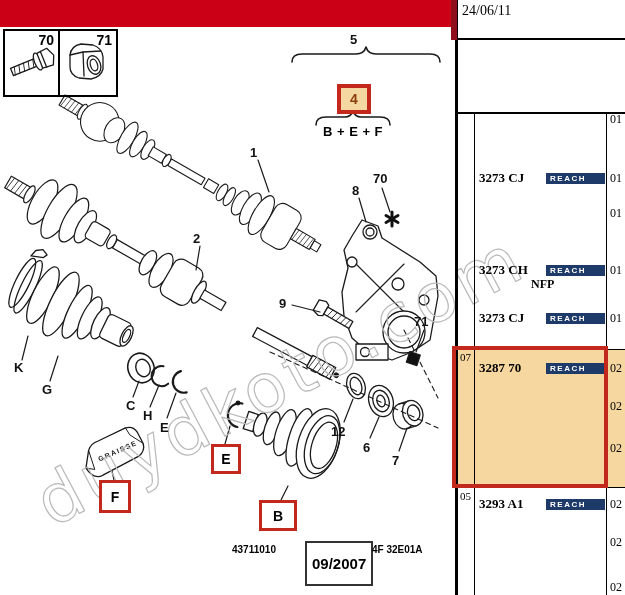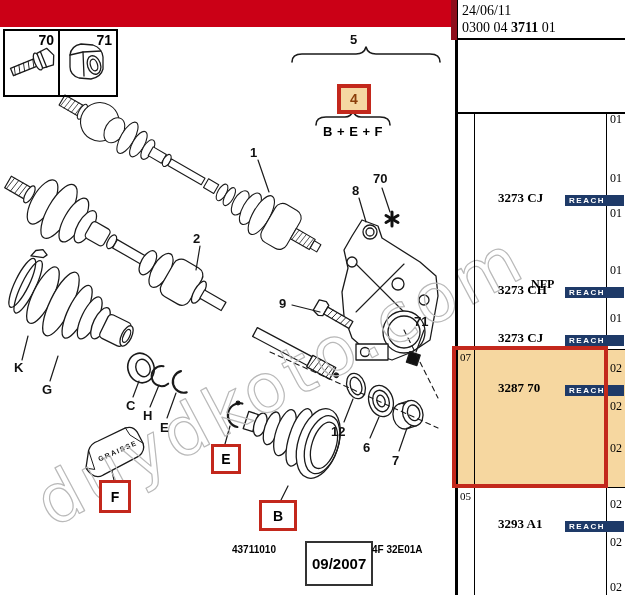--- a/index.html
+++ b/index.html
@@ -12,21 +12,21 @@
         box-shadow:inset 1px 1px 0 #f4f2ec, inset -1px -1px 0 #7d776c;
         display:flex;align-items:center;justify-content:center;cursor:pointer;}
   .darkstrip{left:451px;top:0;width:6px;height:40px;background:#8E0E1C;z-index:4;}
   
   .serif{font-family:"Liberation Serif",serif;}
   .vline,.hline{background:#000;z-index:2;}
   .hdr-date{left:462px;top:3px;font-size:14px;z-index:2;}
   .hdr-code{left:462px;top:20px;font-size:14px;z-index:2;}
   .qty{width:20px;text-align:center;font-size:12px;z-index:2;}
   .grp{width:15px;text-align:center;font-size:11px;z-index:2;}
-  .partrow{left:498px;width:126px;display:flex;justify-content:space-between;align-items:flex-end;z-index:2;margin-top:20px;}
+  .partrow{left:479px;width:126px;display:flex;justify-content:space-between;align-items:center;z-index:2;}
   .partlbl{font-weight:bold;font-size:13px;}
   .badge{background:#1E3A68;color:#fff;font-family:"Liberation Sans",sans-serif;
          font-size:8px;font-weight:bold;letter-spacing:1.5px;padding:2px 19px 1px 4px;line-height:1;}
   .nfp{font-weight:bold;font-size:12px;z-index:2;}
   .hl-bg{left:458px;top:350px;width:167px;height:137px;background:#F6D7A0;z-index:0;}
   .hl-border{left:452px;top:346px;width:148px;height:134px;border:4px solid #C3281C;z-index:3;}
   
   .inset{border:2px solid #000;z-index:2;}
   .inset-lbl{position:absolute;top:1px;right:4px;font-weight:bold;font-size:14px;}
   
@@ -336,21 +336,20 @@
   <div class="abs redbox" style="left:259px;top:500px;width:32px;height:25px;">B</div>
   <div class="abs redbox" style="left:99px;top:480px;width:26px;height:27px;">F</div>
 
   <div class="abs foot" style="left:232px;top:544px;">43711010</div>
   <div class="abs footbox" style="left:305px;top:541px;">09/2007</div>
   <div class="abs foot" style="left:372px;top:544px;">4F 32E01A</div>
 
   <div class="abs vline" style="left:455px;top:0;width:3px;height:595px;"></div>
   <div class="abs hline" style="left:458px;top:38px;width:167px;height:2px;"></div>
   <div class="abs hdr-date serif">24/06/11</div>
-  <div class="abs hdr-code serif"><span>0300 04</span>&nbsp;<b>3711</b>&nbsp;<span>01</span></div>
 
   <div class="abs hl-bg"></div>
 
   <div class="abs hline" style="left:458px;top:112px;width:167px;height:2px;"></div>
   <div class="abs vline" style="left:474px;top:113px;width:1px;height:482px;"></div>
   <div class="abs vline" style="left:606px;top:113px;width:1px;height:482px;"></div>
   <div class="abs hline" style="left:606px;top:349px;width:19px;height:1px;"></div>
   <div class="abs hline" style="left:606px;top:487px;width:19px;height:1px;"></div>
 
   <div class="abs grp serif" style="left:458px;top:351px;">07</div>

